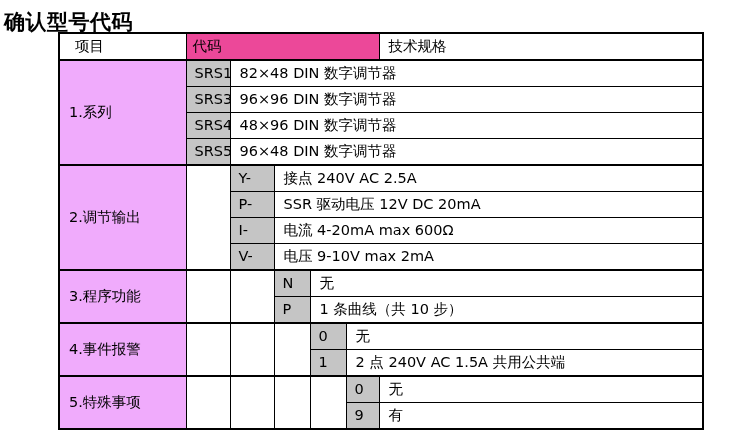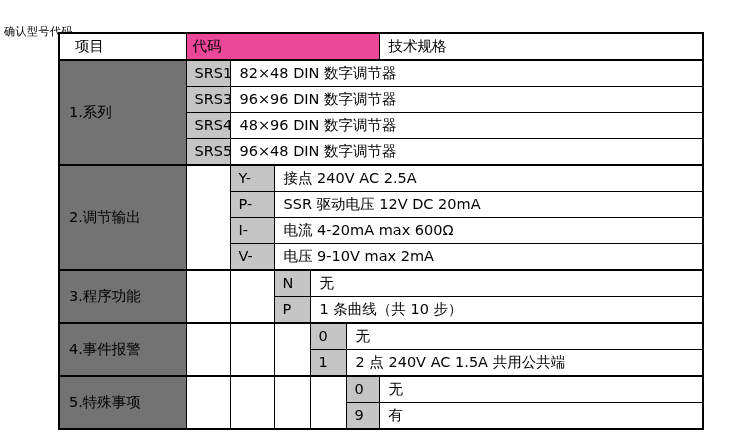--- a/index.html
+++ b/index.html
@@ -12,23 +12,23 @@
     height: 446px;
     font-family: "Liberation Sans", "DejaVu Sans", sans-serif;
     color: #000000;
     overflow: hidden;
     position: relative;
   }
 
   .page-title {
     position: absolute;
     left: 4px;
-    top: 20px;
-    font-size: 11px;
-    font-weight: normal;
+    top: 10px;
+    font-size: 21px;
+    font-weight: bold;
     letter-spacing: 0.5px;
     line-height: 24px;
     white-space: nowrap;
   }
 
   .model-table {
     position: absolute;
     left: 58px;
     top: 32px;
     width: 644px;
@@ -46,21 +46,21 @@
     white-space: nowrap;
     overflow: hidden;
   }
 
   
   .model-table {
     border: 2px solid #000000;
   }
 
   td.item-cell {
-    background: #737373;
+    background: #f0abfc;
     padding-left: 9px;
   }
   td.code-cell {
     background: #c5c5c5;
     text-align: left;
     padding-left: 8px;
     font-weight: normal;
   }
   td.spec-cell {
     background: #ffffff;

